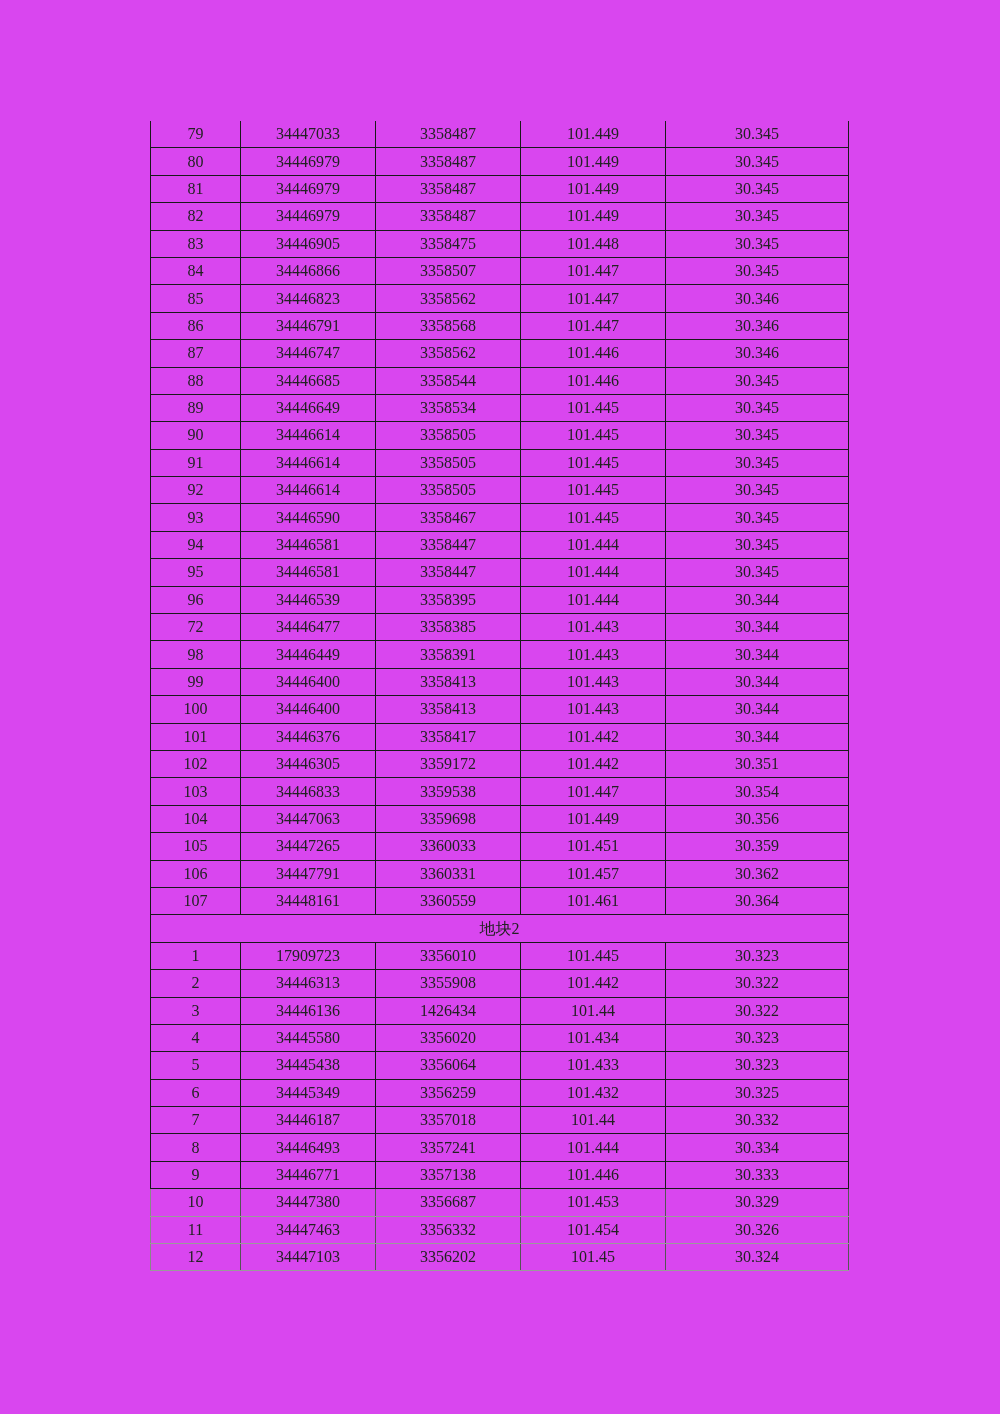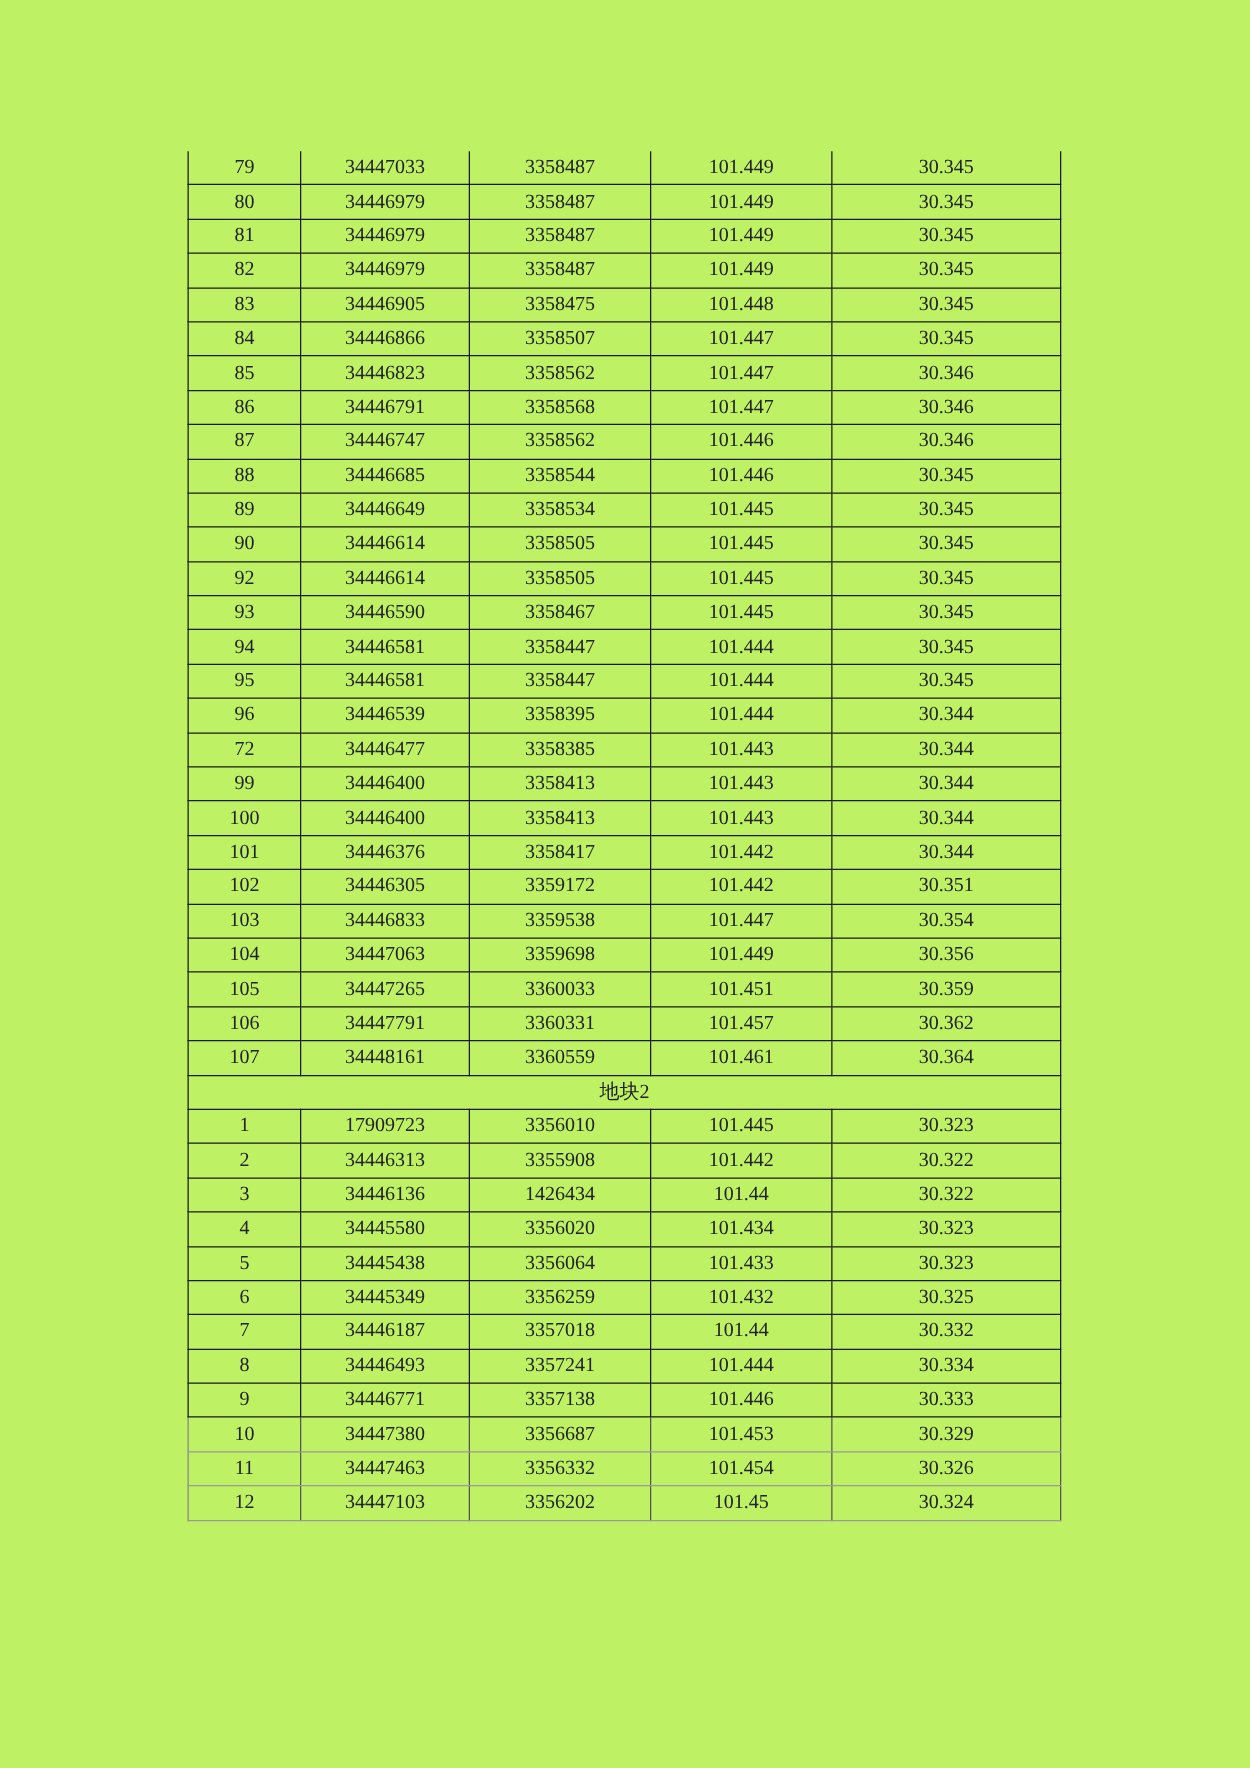--- a/index.html
+++ b/index.html
@@ -1,17 +1,17 @@
 <!DOCTYPE html>
 <html><head>
   <meta charset="utf-8">
   <style>
     html, body { margin: 0; padding: 0; background: #ffffff; }
     body { width: 1000px; height: 1414px; position: relative; overflow: hidden; }
-    .page { position: absolute; left: 0; top: 0; width: 1000px; height: 1414px; background: #bef264; }
+    .page { position: absolute; left: 0; top: 0; width: 1000px; height: 1414px; background: #d946ef; }
     table.coords {
       position: absolute;
       left: 150px;
       top: 121px;
       width: 698px;
       border-collapse: collapse;
       table-layout: fixed;
       font-family: "Liberation Serif", "DejaVu Serif", serif;
       font-size: 16px;
       color: #222;
@@ -125,20 +125,27 @@
           <td>30.345</td>
         </tr>
         <tr>
           <td>90</td>
           <td>34446614</td>
           <td>3358505</td>
           <td>101.445</td>
           <td>30.345</td>
         </tr>
         <tr>
+          <td>91</td>
+          <td>34446614</td>
+          <td>3358505</td>
+          <td>101.445</td>
+          <td>30.345</td>
+        </tr>
+        <tr>
           <td>92</td>
           <td>34446614</td>
           <td>3358505</td>
           <td>101.445</td>
           <td>30.345</td>
         </tr>
         <tr>
           <td>93</td>
           <td>34446590</td>
           <td>3358467</td>
@@ -163,20 +170,27 @@
           <td>96</td>
           <td>34446539</td>
           <td>3358395</td>
           <td>101.444</td>
           <td>30.344</td>
         </tr>
         <tr>
           <td>72</td>
           <td>34446477</td>
           <td>3358385</td>
+          <td>101.443</td>
+          <td>30.344</td>
+        </tr>
+        <tr>
+          <td>98</td>
+          <td>34446449</td>
+          <td>3358391</td>
           <td>101.443</td>
           <td>30.344</td>
         </tr>
         <tr>
           <td>99</td>
           <td>34446400</td>
           <td>3358413</td>
           <td>101.443</td>
           <td>30.344</td>
         </tr>

